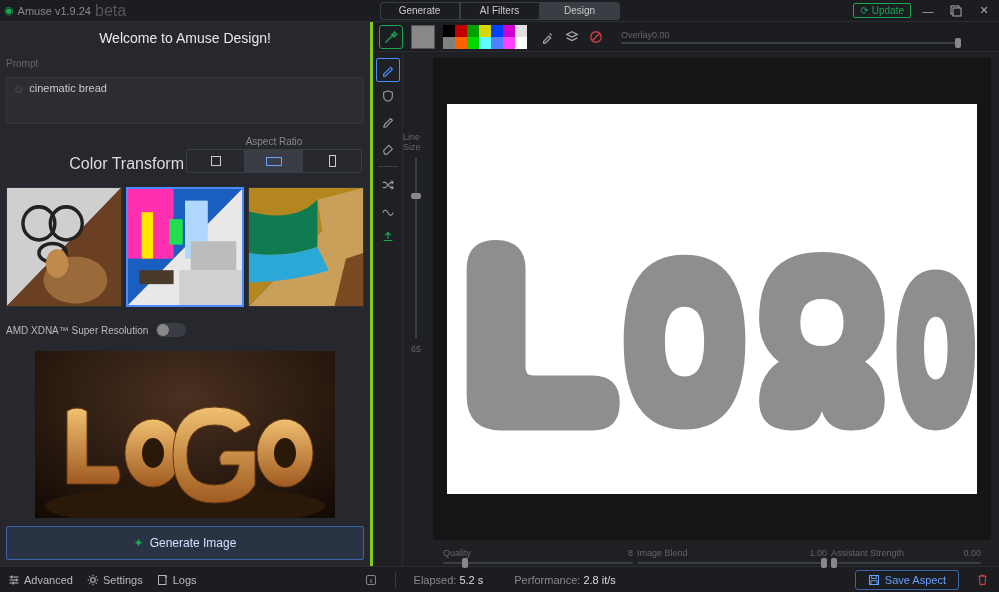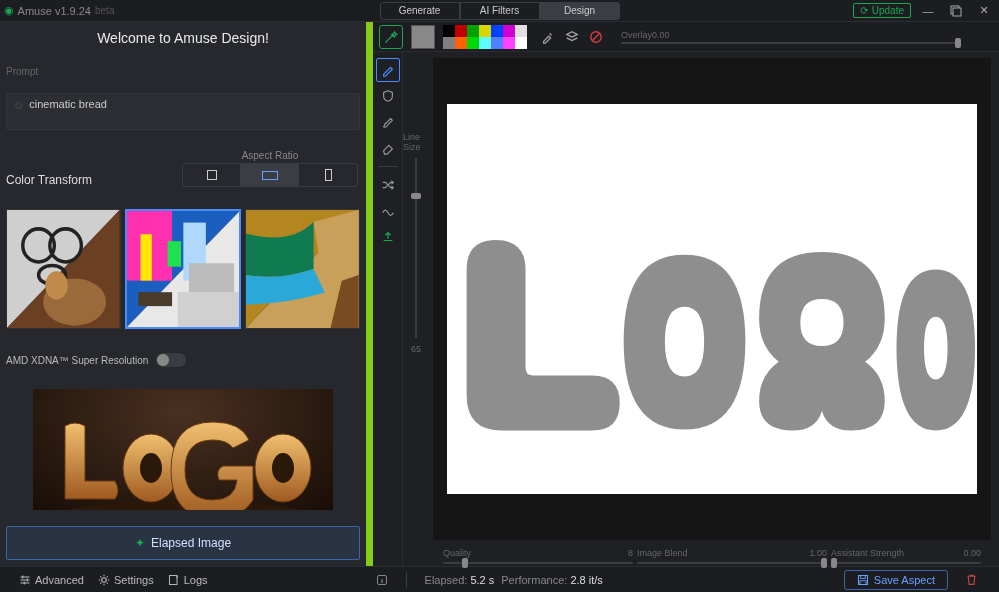--- a/index.html
+++ b/index.html
@@ -1,39 +1,39 @@
 <!DOCTYPE html>
 <html><head>
 <meta charset="utf-8">
 <style>
   * { box-sizing: border-box; margin: 0; padding: 0; }
   html, body { width: 999px; height: 592px; overflow: hidden; font-family: "Segoe UI", Arial, sans-serif; background:#202226; color:#ccc; font-size:11px; }
   .titlebar { height:22px; background:#1b1d21; display:flex; align-items:center; padding:0 4px; border-bottom:1px solid #2b2d32; }
   .titlebar .app-title { color:#888; font-size:11px; display:flex; align-items:center; gap:4px;}
-  .titlebar .app-title .beta{color:#555;font-size:10px;}
+  .titlebar .app-title .beta{color:#555;font-size:16px;}
   .titlebar .mode-tabs { margin-left:auto; margin-right:auto; display:flex; gap:0; position:absolute; left:50%; transform:translateX(-50%);}
   .mode-tab { width:80px; height:18px; display:flex; align-items:center; justify-content:center; border:1px solid #3a3d44; font-size:10px; cursor:pointer; color:#ccc;}
   .mode-tab:first-child{border-radius:3px 0 0 3px;}
   .mode-tab:last-child{border-radius:0 3px 3px 0;}
   .mode-tab.active{background:#3a3d44;}
   .titlebar .right-ctrls{margin-left:auto;display:flex;align-items:center;gap:6px;}
   .update-btn{border:1px solid #1aa851;color:#1aa851;border-radius:2px;padding:1px 6px;font-size:10px;display:flex;align-items:center;gap:3px;cursor:pointer;}
   .win-btn{width:22px;height:18px;display:flex;align-items:center;justify-content:center;color:#aaa;cursor:pointer;}
   .main{display:flex;height:544px;}
   
-  .left{width:388px;background:#26282d;display:flex;flex-direction:column;padding:6px;gap:16px;border-right:7px solid #84cc16;}
+  .left{width:388px;background:#26282d;display:flex;flex-direction:column;padding:6px;gap:8px;border-right:3px solid #84cc16;}
   .welcome{text-align:center;padding:2px 0 2px;}
   .welcome h1{font-size:14px;font-weight:400;color:#e8e8e8;}
   .welcome p{font-size:10px;color:#888;margin-top:1px;}
   .prompt-label{font-size:10px;color:#666;margin-top:2px;}
   .prompt-box{background:#2c2e34;border:1px solid #34363c;border-radius:2px;height:52px;padding:4px 6px;color:#ccc;font-size:11px;display:flex;align-items:flex-start;gap:4px;}
   .prompt-box .content{flex:1;}
   .prompt-box .icon{color:#555;font-size:12px;}
   .ar-row{display:flex;align-items:flex-end;gap:0px;margin-top:4px;}
-  .ct-label{font-size:12px;color:#ddd;flex:1;font-weight:500;text-align:left;}
+  .ct-label{font-size:16px;color:#ddd;flex:1;font-weight:500;text-align:right;}
   .ar-group{display:flex;flex-direction:column;align-items:center;width:180px;}
   .ar-title{font-size:10px;color:#888;margin-bottom:2px;}
   .ar-btns{display:flex;border:1px solid #3a3d44;border-radius:3px;overflow:hidden;}
   .ar-btn{width:58px;height:22px;display:flex;align-items:center;justify-content:center;cursor:pointer;border-right:1px solid #3a3d44;}
   .ar-btn:last-child{border-right:none;}
   .ar-btn.active{background:#3a3d44;}
   .ar-square{width:10px;height:10px;border:1.5px solid #ccc;}
   .ar-wide{width:16px;height:9px;border:1.5px solid #6aa0ff;}
   .ar-tall{width:7px;height:12px;border:1.5px solid #ccc;}
   .thumbs{display:flex;gap:4px;margin-top:6px;}
@@ -73,24 +73,24 @@
   .ls-knob{position:absolute;width:10px;height:6px;background:#888;border-radius:2px;left:-4px;top:35px;}
   .ls-val{font-size:9px;color:#666;margin-top:6px;}
   .canvas{flex:1;height:460px;background:#151515;display:flex;align-items:center;justify-content:center;position:relative;overflow:hidden;}
   .canvas .board{width:530px;height:390px;background:#fff;display:flex;align-items:center;justify-content:center;}
   .r-sliders{display:flex;gap:4px;padding:4px 10px 2px;align-items:flex-start;}
   .sl-group{display:flex;flex-direction:column;align-items:flex-start;}
   .sl-group .sl-lbl{font-size:9px;color:#666;display:flex;justify-content:space-between;width:100%;}
   .sl-track{height:2px;background:#3a3d44;border-radius:1px;position:relative;margin-top:4px;cursor:pointer;}
   .sl-track .knob{position:absolute;width:6px;height:10px;background:#888;border-radius:2px;top:-4px;}
   
-  .footer{height:26px;background:#1b1d21;display:flex;align-items:center;padding:0 19px;gap:14px;border-top:1px solid #2a2c31;font-size:11px;color:#bbb;}
+  .footer{height:26px;background:#1b1d21;display:flex;align-items:center;padding:0 8px;gap:14px;border-top:1px solid #2a2c31;font-size:11px;color:#bbb;}
   .footer .fitem{display:flex;align-items:center;gap:4px;cursor:pointer;}
   .footer .divider{width:1px;height:16px;background:#3a3d44;margin:0 4px;}
-  .footer .stats{display:flex;gap:7px;color:#888;}
+  .footer .stats{display:flex;gap:31px;color:#888;}
   .footer .stats b{color:#ddd;font-weight:400;}
   .footer .save-btn{margin-left:auto;border:1px solid #3a66a8;color:#6aa0ff;border-radius:3px;padding:3px 12px;display:flex;align-items:center;gap:5px;cursor:pointer;font-size:11px;}
   .footer .trash{color:#c04444;cursor:pointer;width:18px;height:18px;display:flex;align-items:center;justify-content:center;}
   svg{display:block;}
   
   .thumb svg{width:100%;height:100%;}
 </style>
 </head>
 <body>
 
@@ -217,21 +217,21 @@
         <path d="M180 84 q-28 0 -28 30 q0 30 28 30 q22 0 24 -20 h-18 q-4 -10 4 -14 h30 v34 q-10 18 -40 18 q-42 0 -42 -48 q0 -48 42 -48 q28 0 36 18 l-16 8 q-6 -8 -20 -8 z" fill="url(#bread)" stroke="#6a3a10"></path>
 
         <ellipse cx="250" cy="112" rx="28" ry="34" fill="url(#bread)" stroke="#6a3a10"></ellipse>
         <ellipse cx="250" cy="112" rx="11" ry="15" fill="#2a1808"></ellipse>
       </svg>
     </div>
 
     <div class="gen-btn-wrap">
       <div class="gen-btn">
         <span style="color:#1aa851">✦</span>
-        <span>Elapsed Image</span>
+        <span>Generate Image</span>
       </div>
     </div>
   </div>
 
   <div class="right">
     <div class="r-toolbar">
       <div class="magic-btn">
         <svg width="14" height="14" viewBox="0 0 16 16">
             <path d="M2 14 L10 6 M10 6 l2 2 M12 2 l1 2 l2 1 l-2 1 l-1 2 l-1 -2 l-2 -1 l2 -1 z" stroke="#1aa851" fill="none" stroke-width="1.4" stroke-linecap="round"></path>
           </svg>

